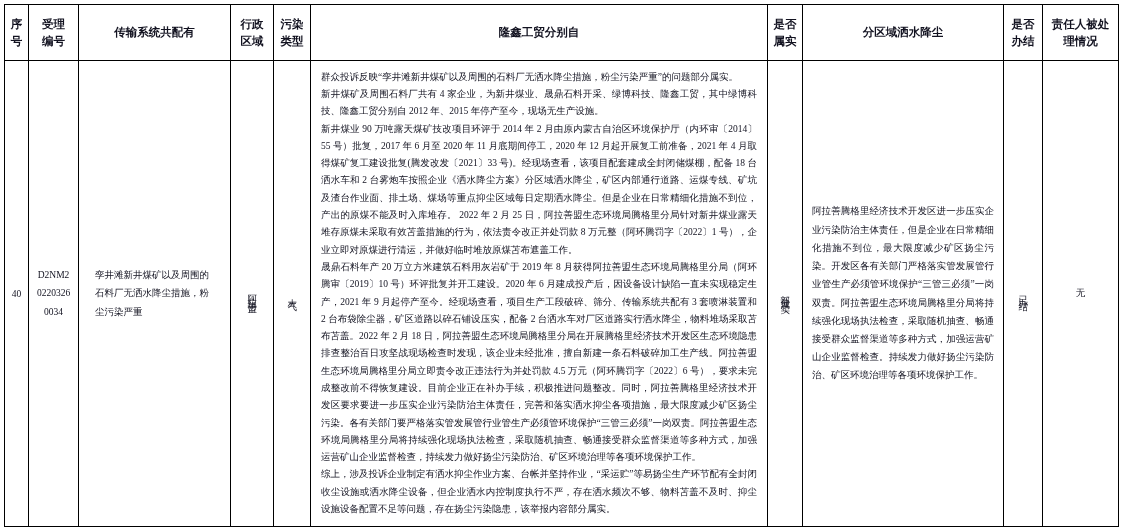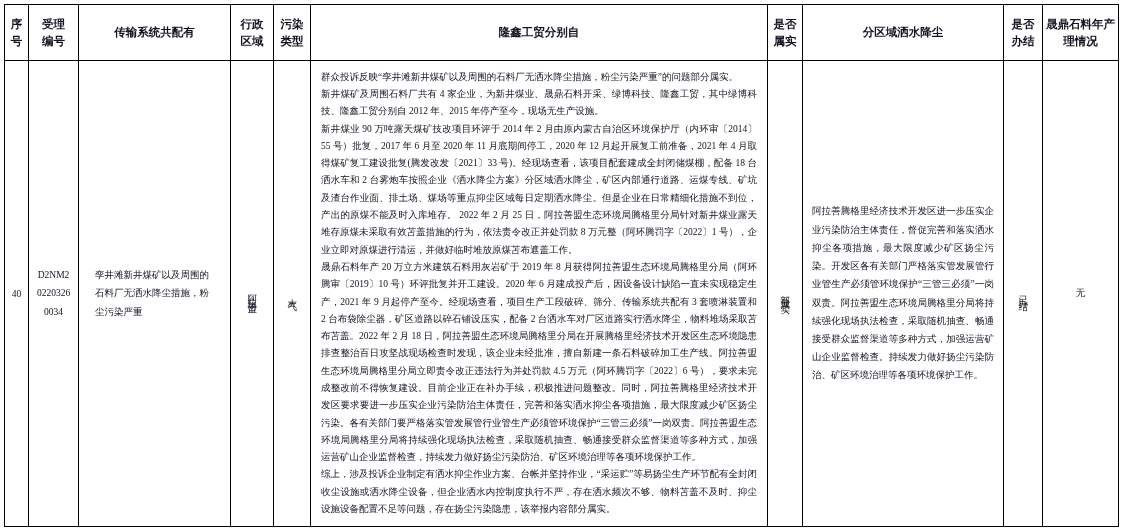--- a/index.html
+++ b/index.html
@@ -97,21 +97,21 @@
       <th>行政
 区域</th>
       <th>污染
 类型</th>
       <th>隆鑫工贸分别自</th>
       <th>是否
 属实</th>
       <th>分区域洒水降尘</th>
       <th>是否
 办结</th>
-      <th>晟鼎石料年产
+      <th>责任人被处
 理情况</th>
     </tr>
   </thead>
   <tbody>
     <tr>
       <td class="cell-center">40</td>
       <td class="cell-case">D2NM202203260034</td>
       <td class="cell-problem">孪井滩新井煤矿以及周围的石料厂无洒水降尘措施，粉尘污染严重</td>
       <td class="cell-vertical">
         <span class="vertical-text">阿拉善盟</span>
@@ -123,21 +123,21 @@
         <div class="longtext-inner">群众投诉反映“孪井滩新井煤矿以及周围的石料厂无洒水降尘措施，粉尘污染严重”的问题部分属实。
 新井煤矿及周围石料厂共有 4 家企业，为新井煤业、晟鼎石料开采、绿博科技、隆鑫工贸，其中绿博科技、隆鑫工贸分别自 2012 年、2015 年停产至今，现场无生产设施。
 新井煤业 90 万吨露天煤矿技改项目环评于 2014 年 2 月由原内蒙古自治区环境保护厅（内环审〔2014〕55 号）批复，2017 年 6 月至 2020 年 11 月底期间停工，2020 年 12 月起开展复工前准备，2021 年 4 月取得煤矿复工建设批复(腾发改发〔2021〕33 号)。经现场查看，该项目配套建成全封闭储煤棚，配备 18 台洒水车和 2 台雾炮车按照企业《洒水降尘方案》分区域洒水降尘，矿区内部通行道路、运煤专线、矿坑及渣台作业面、排土场、煤场等重点抑尘区域每日定期洒水降尘。但是企业在日常精细化措施不到位，产出的原煤不能及时入库堆存。 2022 年 2 月 25 日，阿拉善盟生态环境局腾格里分局针对新井煤业露天堆存原煤未采取有效苫盖措施的行为，依法责令改正并处罚款 8 万元整（阿环腾罚字〔2022〕1 号），企业立即对原煤进行清运，并做好临时堆放原煤苫布遮盖工作。
 晟鼎石料年产 20 万立方米建筑石料用灰岩矿于 2019 年 8 月获得阿拉善盟生态环境局腾格里分局（阿环腾审〔2019〕10 号）环评批复并开工建设。2020 年 6 月建成投产后，因设备设计缺陷一直未实现稳定生产，2021 年 9 月起停产至今。经现场查看，项目生产工段破碎、筛分、传输系统共配有 3 套喷淋装置和 2 台布袋除尘器，矿区道路以碎石铺设压实，配备 2 台洒水车对厂区道路实行洒水降尘，物料堆场采取苫布苫盖。2022 年 2 月 18 日，阿拉善盟生态环境局腾格里分局在开展腾格里经济技术开发区生态环境隐患排查整治百日攻坚战现场检查时发现，该企业未经批准，擅自新建一条石料破碎加工生产线。阿拉善盟生态环境局腾格里分局立即责令改正违法行为并处罚款 4.5 万元（阿环腾罚字〔2022〕6 号），要求未完成整改前不得恢复建设。目前企业正在补办手续，积极推进问题整改。同时，阿拉善腾格里经济技术开发区要求要进一步压实企业污染防治主体责任，完善和落实洒水抑尘各项措施，最大限度减少矿区扬尘污染。各有关部门要严格落实管发展管行业管生产必须管环境保护“三管三必须”一岗双责。阿拉善盟生态环境局腾格里分局将持续强化现场执法检查，采取随机抽查、畅通接受群众监督渠道等多种方式，加强运营矿山企业监督检查，持续发力做好扬尘污染防治、矿区环境治理等各项环境保护工作。
 综上，涉及投诉企业制定有洒水抑尘作业方案、台帐并坚持作业，“采运贮”等易扬尘生产环节配有全封闭收尘设施或洒水降尘设备，但企业洒水内控制度执行不严，存在洒水频次不够、物料苫盖不及时、抑尘设施设备配置不足等问题，存在扬尘污染隐患，该举报内容部分属实。</div>
       </td>
       <td class="cell-vertical">
         <span class="vertical-text">部分属实</span>
       </td>
       <td class="cell-longtext">
-        <div class="handling-inner">阿拉善腾格里经济技术开发区进一步压实企业污染防治主体责任，督促完善和落实洒水抑尘各项措施，最大限度减少矿区扬尘污染。开发区各有关部门严格落实管发展管行业管生产必须管环境保护“三管三必须”一岗双责。阿拉善盟生态环境局腾格里分局将持续强化现场执法检查，采取随机抽查、畅通接受群众监督渠道等多种方式，加强运营矿山企业监督检查。持续发力做好扬尘污染防治、矿区环境治理等各项环境保护工作。</div>
+        <div class="handling-inner">阿拉善腾格里经济技术开发区进一步压实企业污染防治主体责任，但是企业在日常精细化措施不到位，最大限度减少矿区扬尘污染。开发区各有关部门严格落实管发展管行业管生产必须管环境保护“三管三必须”一岗双责。阿拉善盟生态环境局腾格里分局将持续强化现场执法检查，采取随机抽查、畅通接受群众监督渠道等多种方式，加强运营矿山企业监督检查。持续发力做好扬尘污染防治、矿区环境治理等各项环境保护工作。</div>
       </td>
       <td class="cell-vertical">
         <span class="vertical-text">已办结</span>
       </td>
       <td class="cell-center">无</td>
     </tr>
   </tbody>
 </table>
 
 </body></html>

